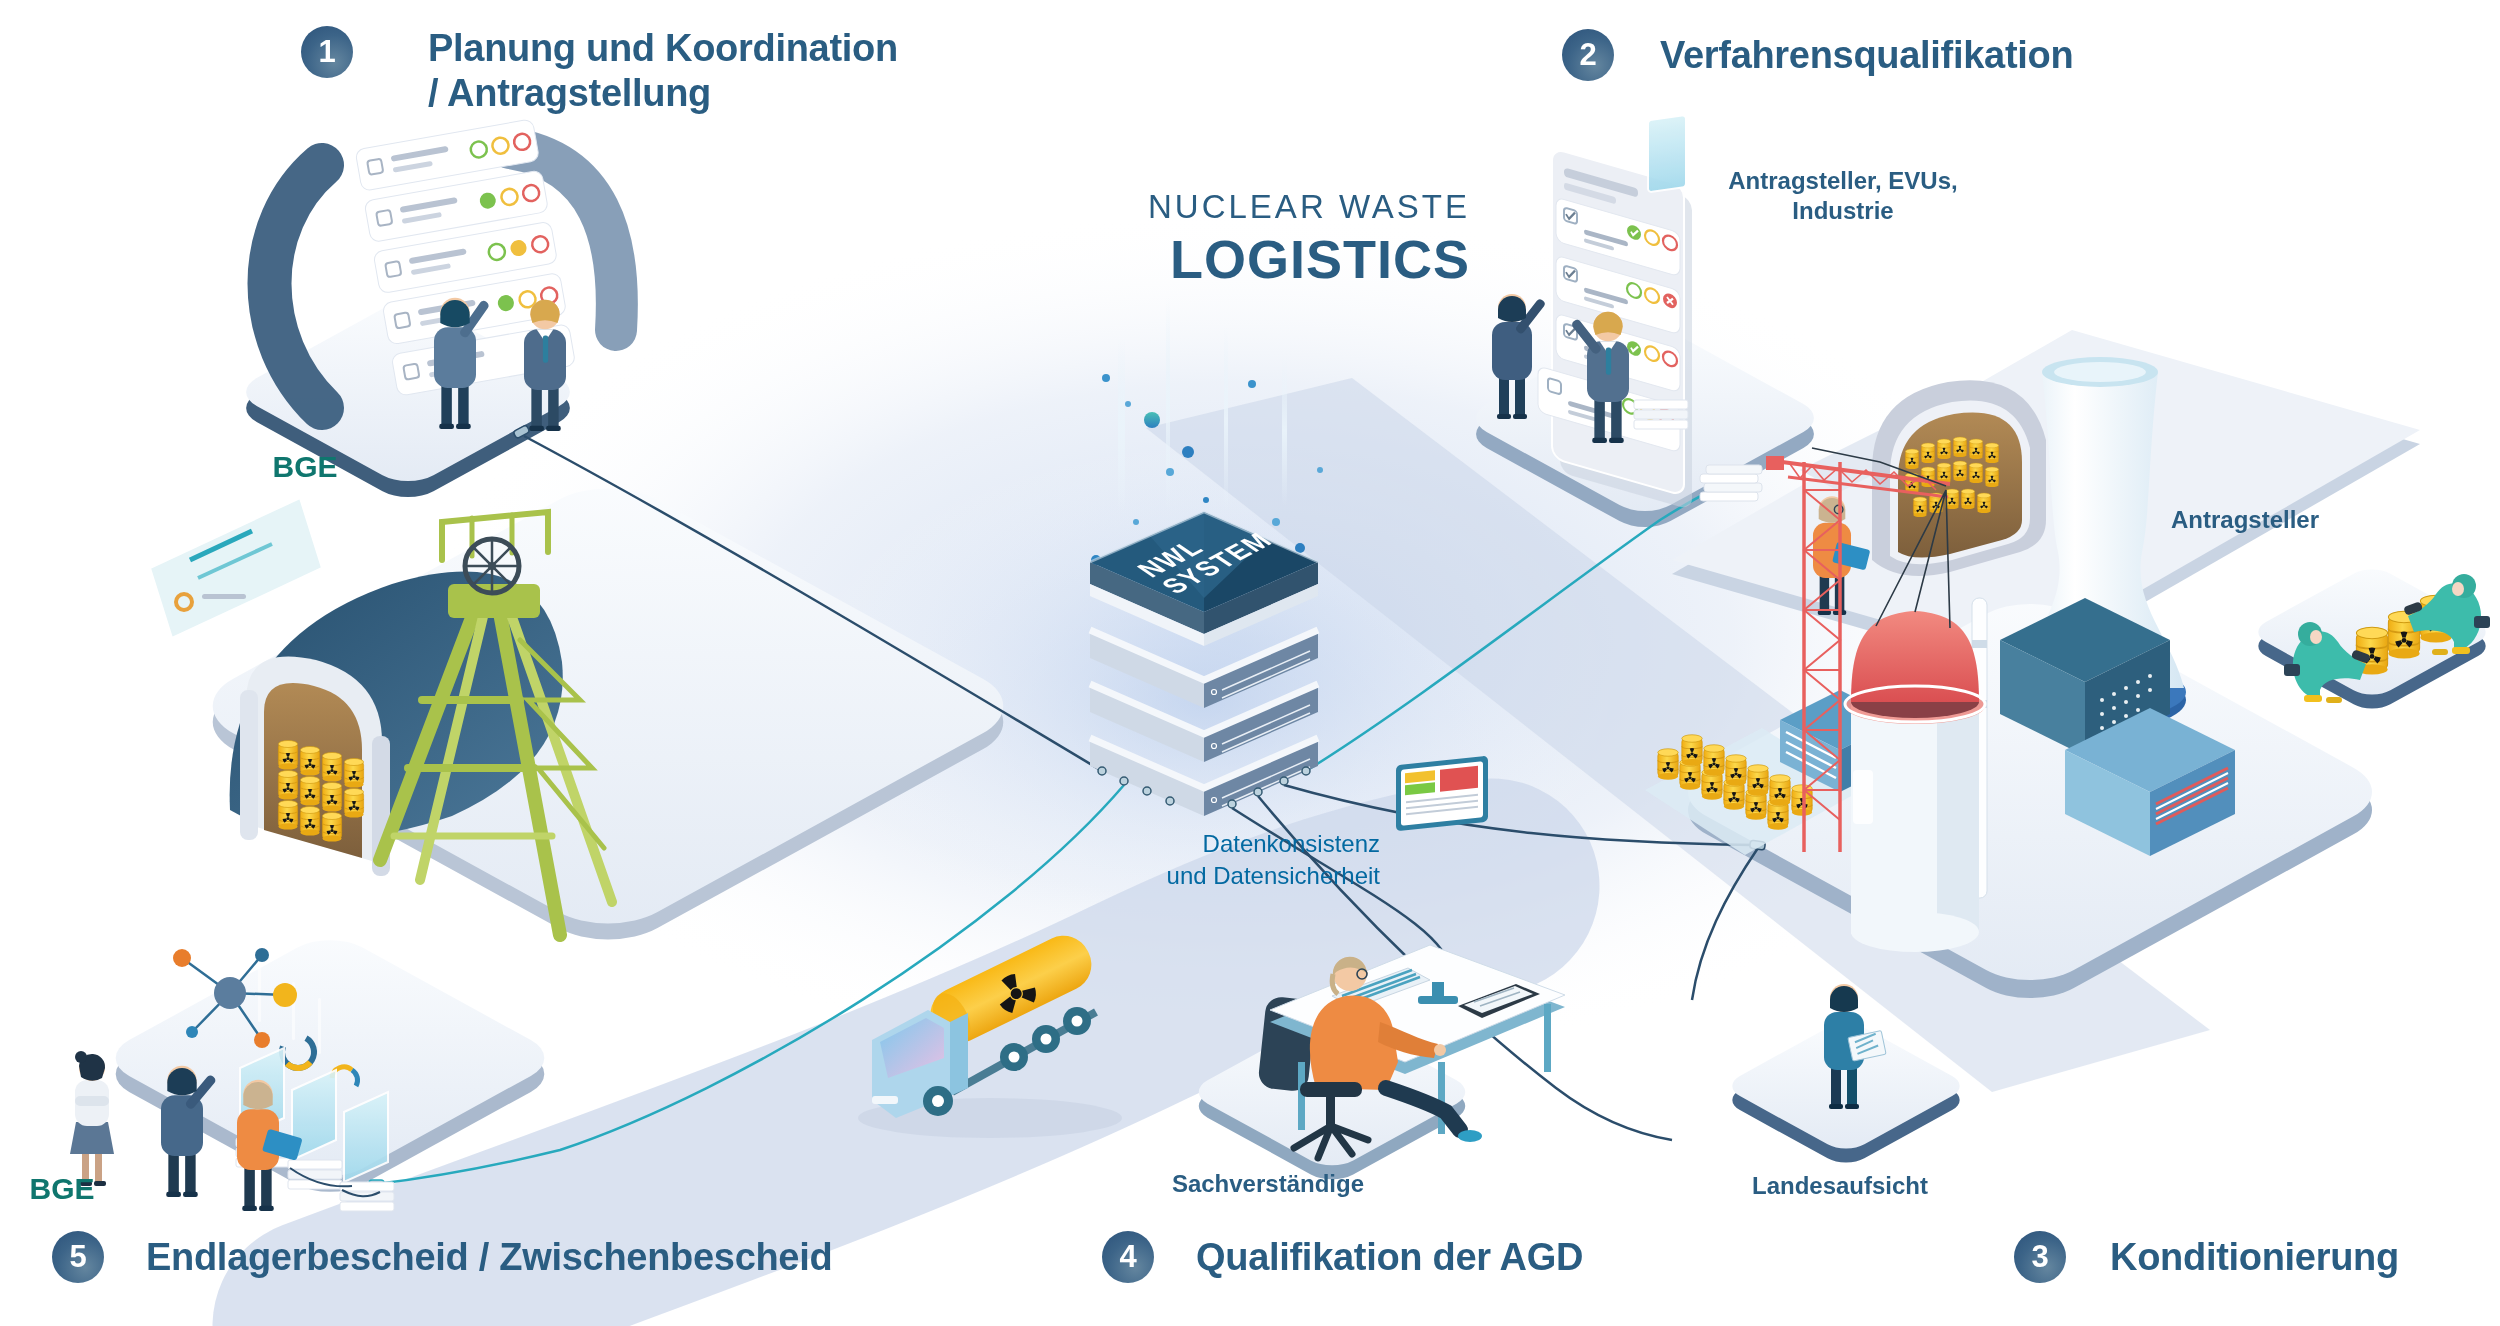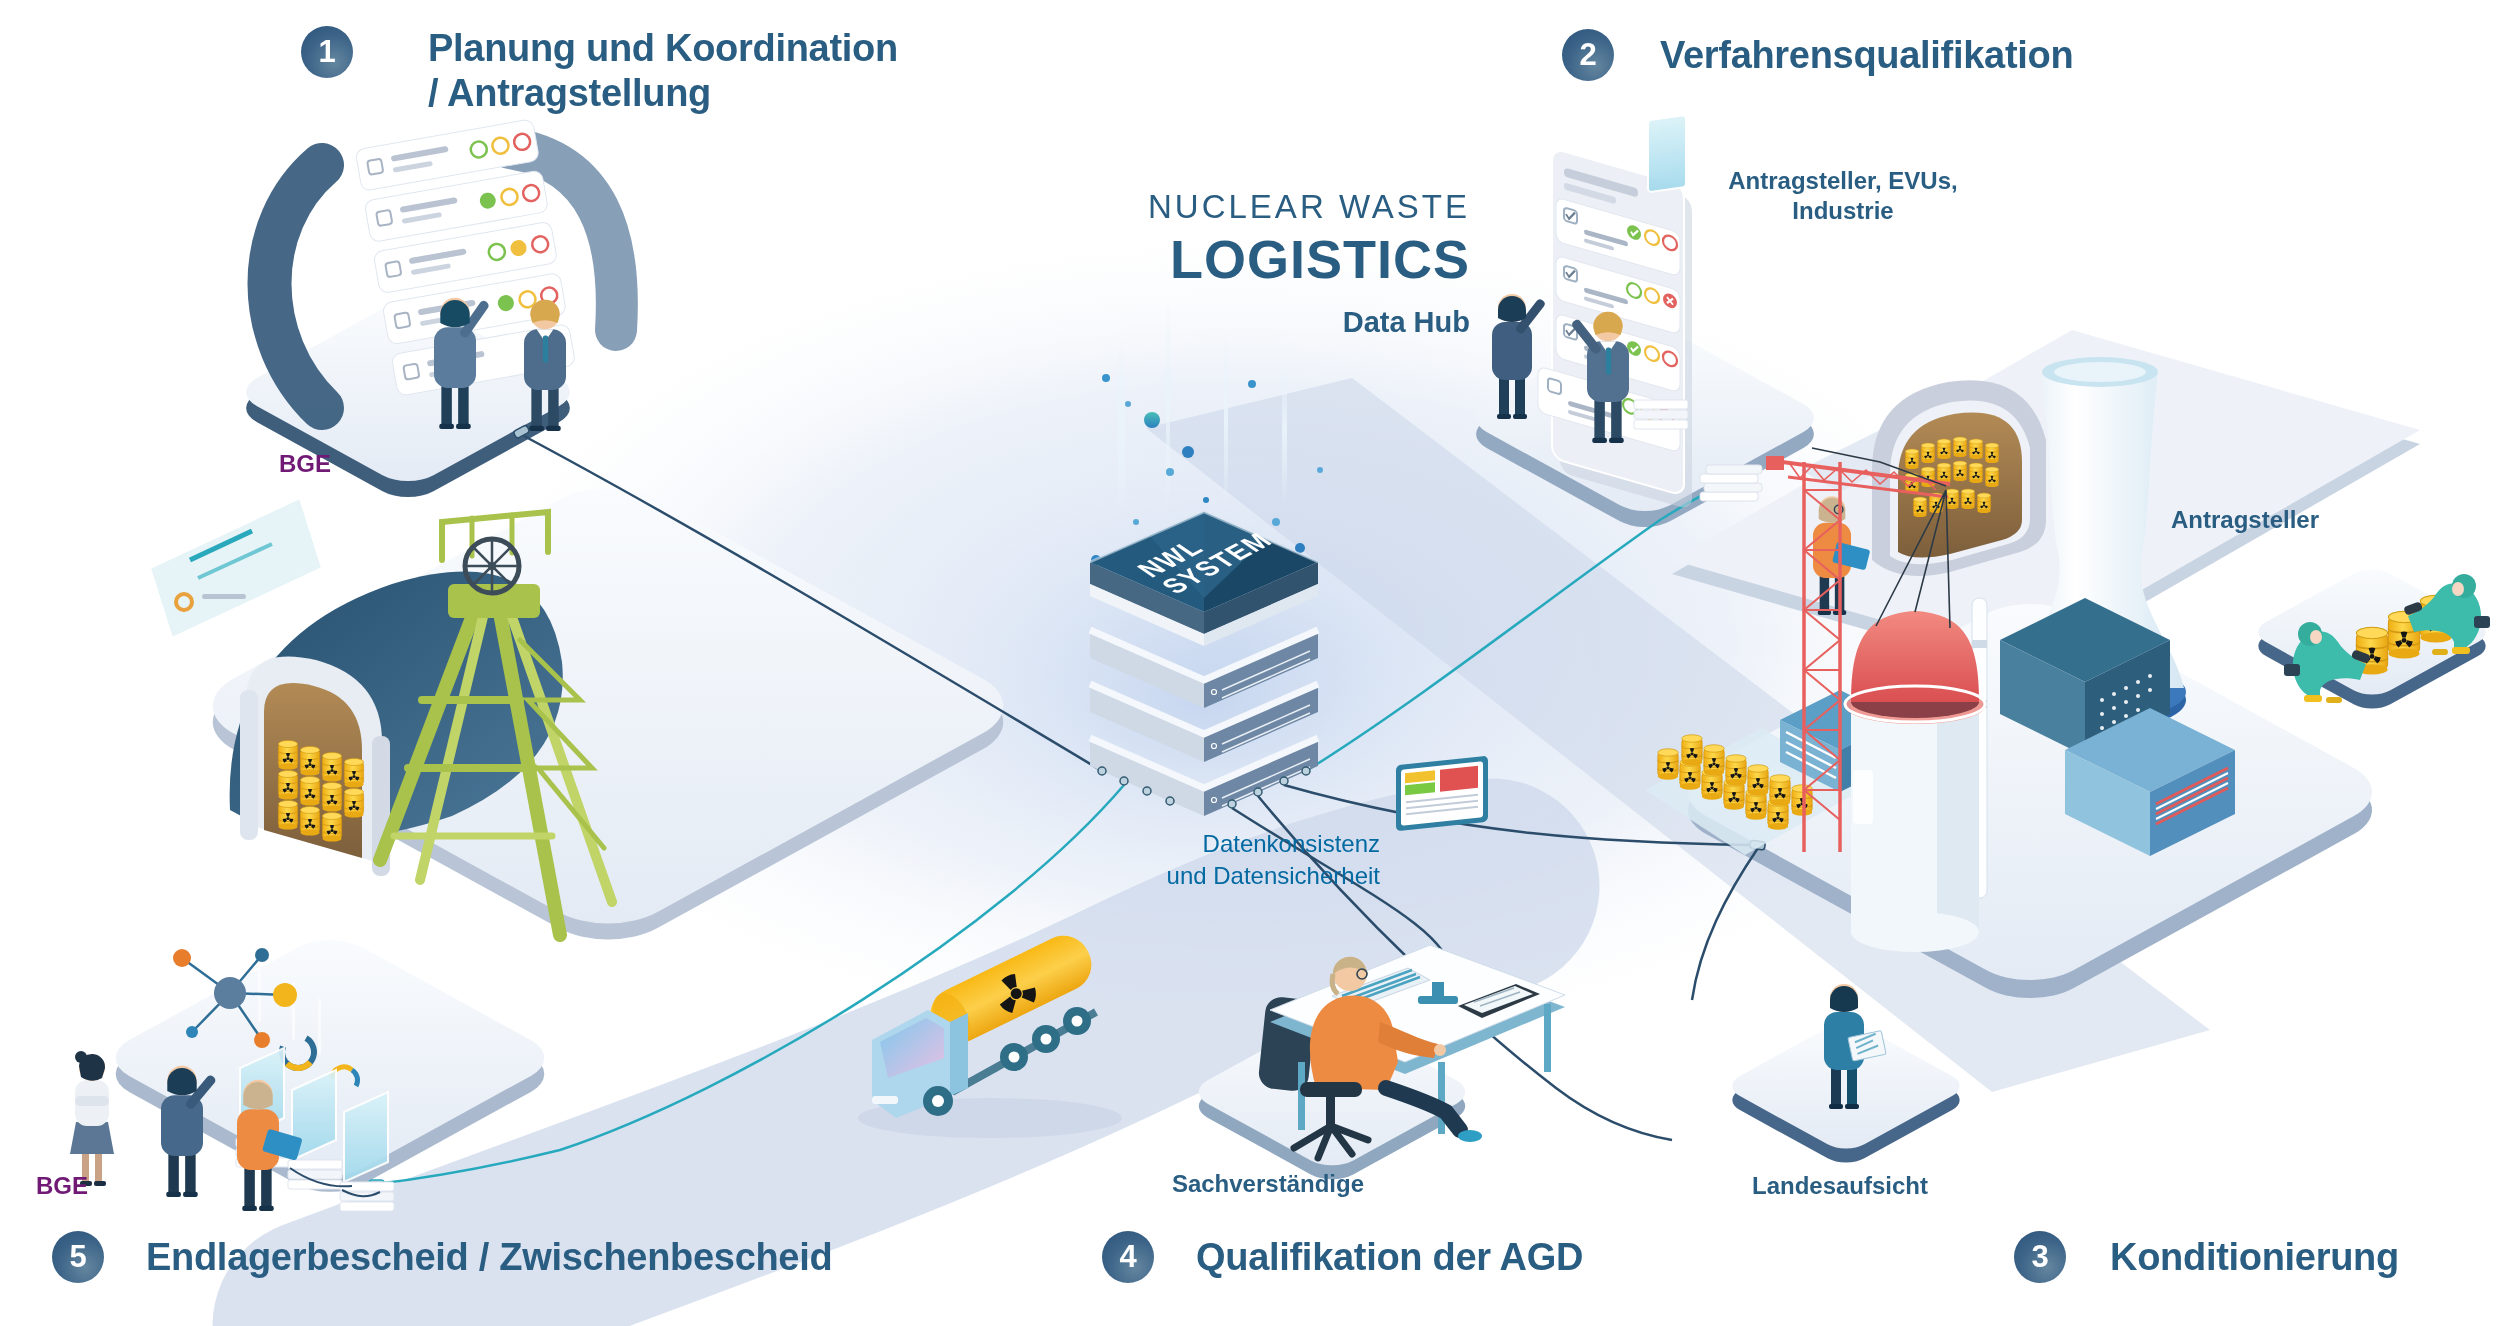--- a/index.html
+++ b/index.html
@@ -13,21 +13,21 @@
          background:radial-gradient(circle at 64% 70%, #64869f 0%, #3c6488 55%, #2b527a 100%);
          color:#ffffff;display:flex;align-items:center;justify-content:center;
          font-weight:700;font-size:31px;}
   .title-block{position:absolute;left:950px;top:188px;width:520px;text-align:right;color:#2a5d82;}
   .title-l1{font-size:33px;font-weight:400;letter-spacing:3px;}
   .title-l2{font-size:54px;font-weight:800;letter-spacing:1px;margin-top:2px;}
   .subtitle{margin-top:16px;font-size:29px;font-weight:700;line-height:1.15;}
   .caption-block{position:absolute;left:1040px;top:828px;width:340px;text-align:right;
                  font-size:24px;font-weight:500;color:#0369a1;line-height:32px;}
   .actor{font-size:24px;font-weight:700;color:#2a5d82;}
-  .actor-bold{font-size:24px;font-weight:700;color:#701a75;}
+  .actor-bold{font-size:30px;font-weight:700;color:#0f766e;}
   .nwl-label{position:absolute;left:1146px;top:543px;width:180px;color:#ffffff;
              font-weight:800;font-size:25px;line-height:26px;letter-spacing:1.5px;
              transform:rotate(-28deg) skewX(28deg);transform-origin:30px 20px;}
 </style>
 </head>
 <body>
 
 <svg class="stage" width="2500" height="1326" viewBox="0 0 2500 1326">
 <defs>
   <linearGradient id="gPlat" x1="0" y1="0" x2="1" y2="1">
@@ -767,21 +767,20 @@
 <div class="badge" style="left:1102px;top:1231px;">4</div>
 <div class="lbl step-label" style="left:1196px;top:1235px;width:520px;">Qualifikation der AGD</div>
 
 <div class="badge" style="left:52px;top:1231px;">5</div>
 <div class="lbl step-label" style="left:146px;top:1235px;width:780px;">Endlagerbescheid / Zwischenbescheid</div>
 
 <div class="title-block">
   <div class="title-l1">NUCLEAR WASTE</div>
   <div class="title-l2">LOGISTICS</div>
   <div class="subtitle">
-    <div>Data Hub</div>
   </div>
 </div>
 
 <div class="nwl-label">
   <div>NWL</div>
   <div>SYSTEM</div>
 </div>
 
 <div class="caption-block">
   <div>Datenkonsistenz</div>

